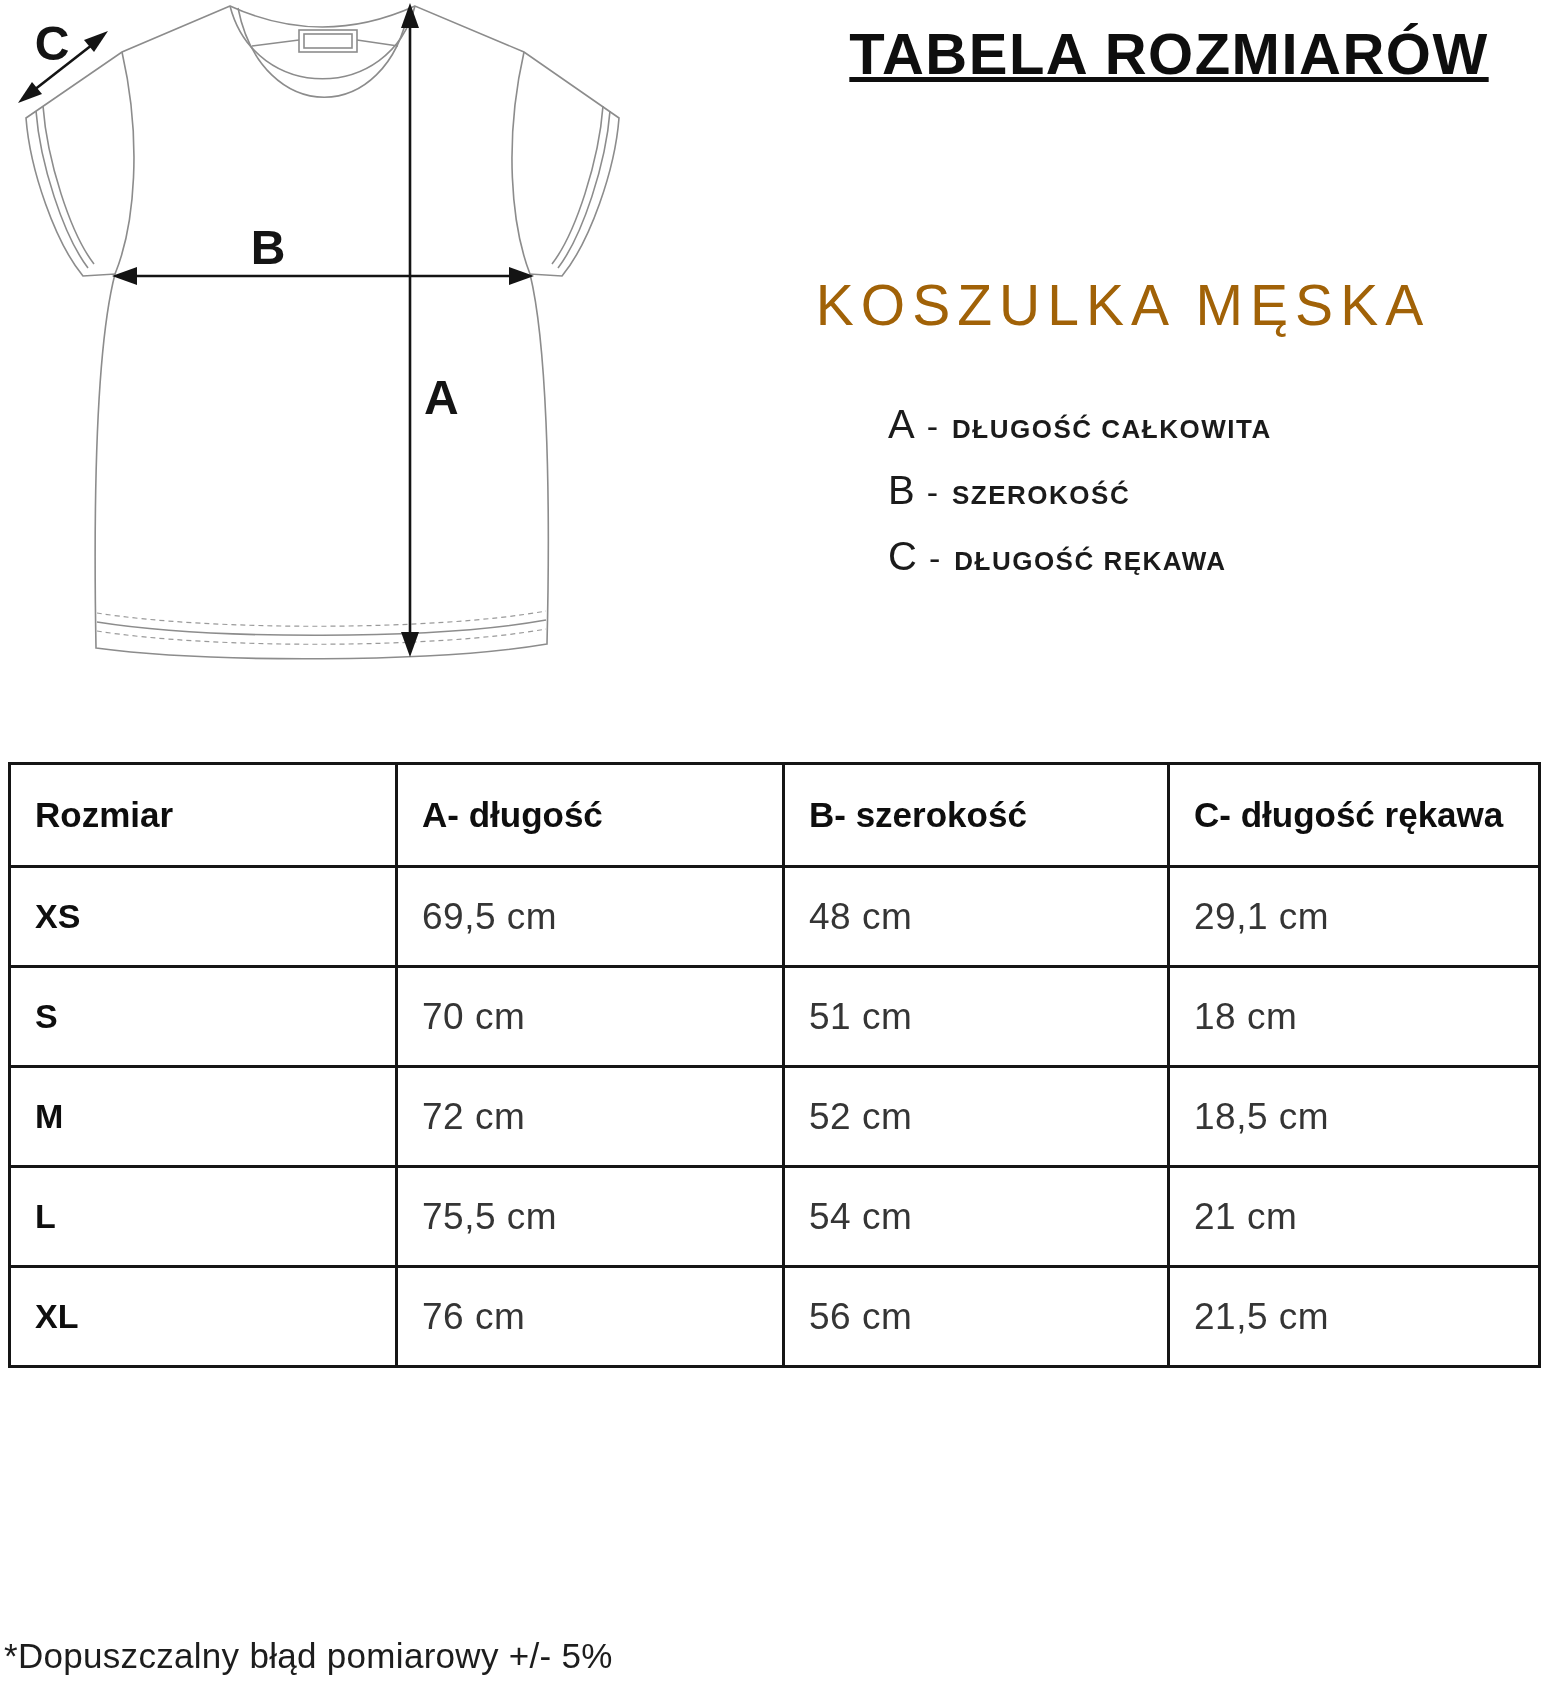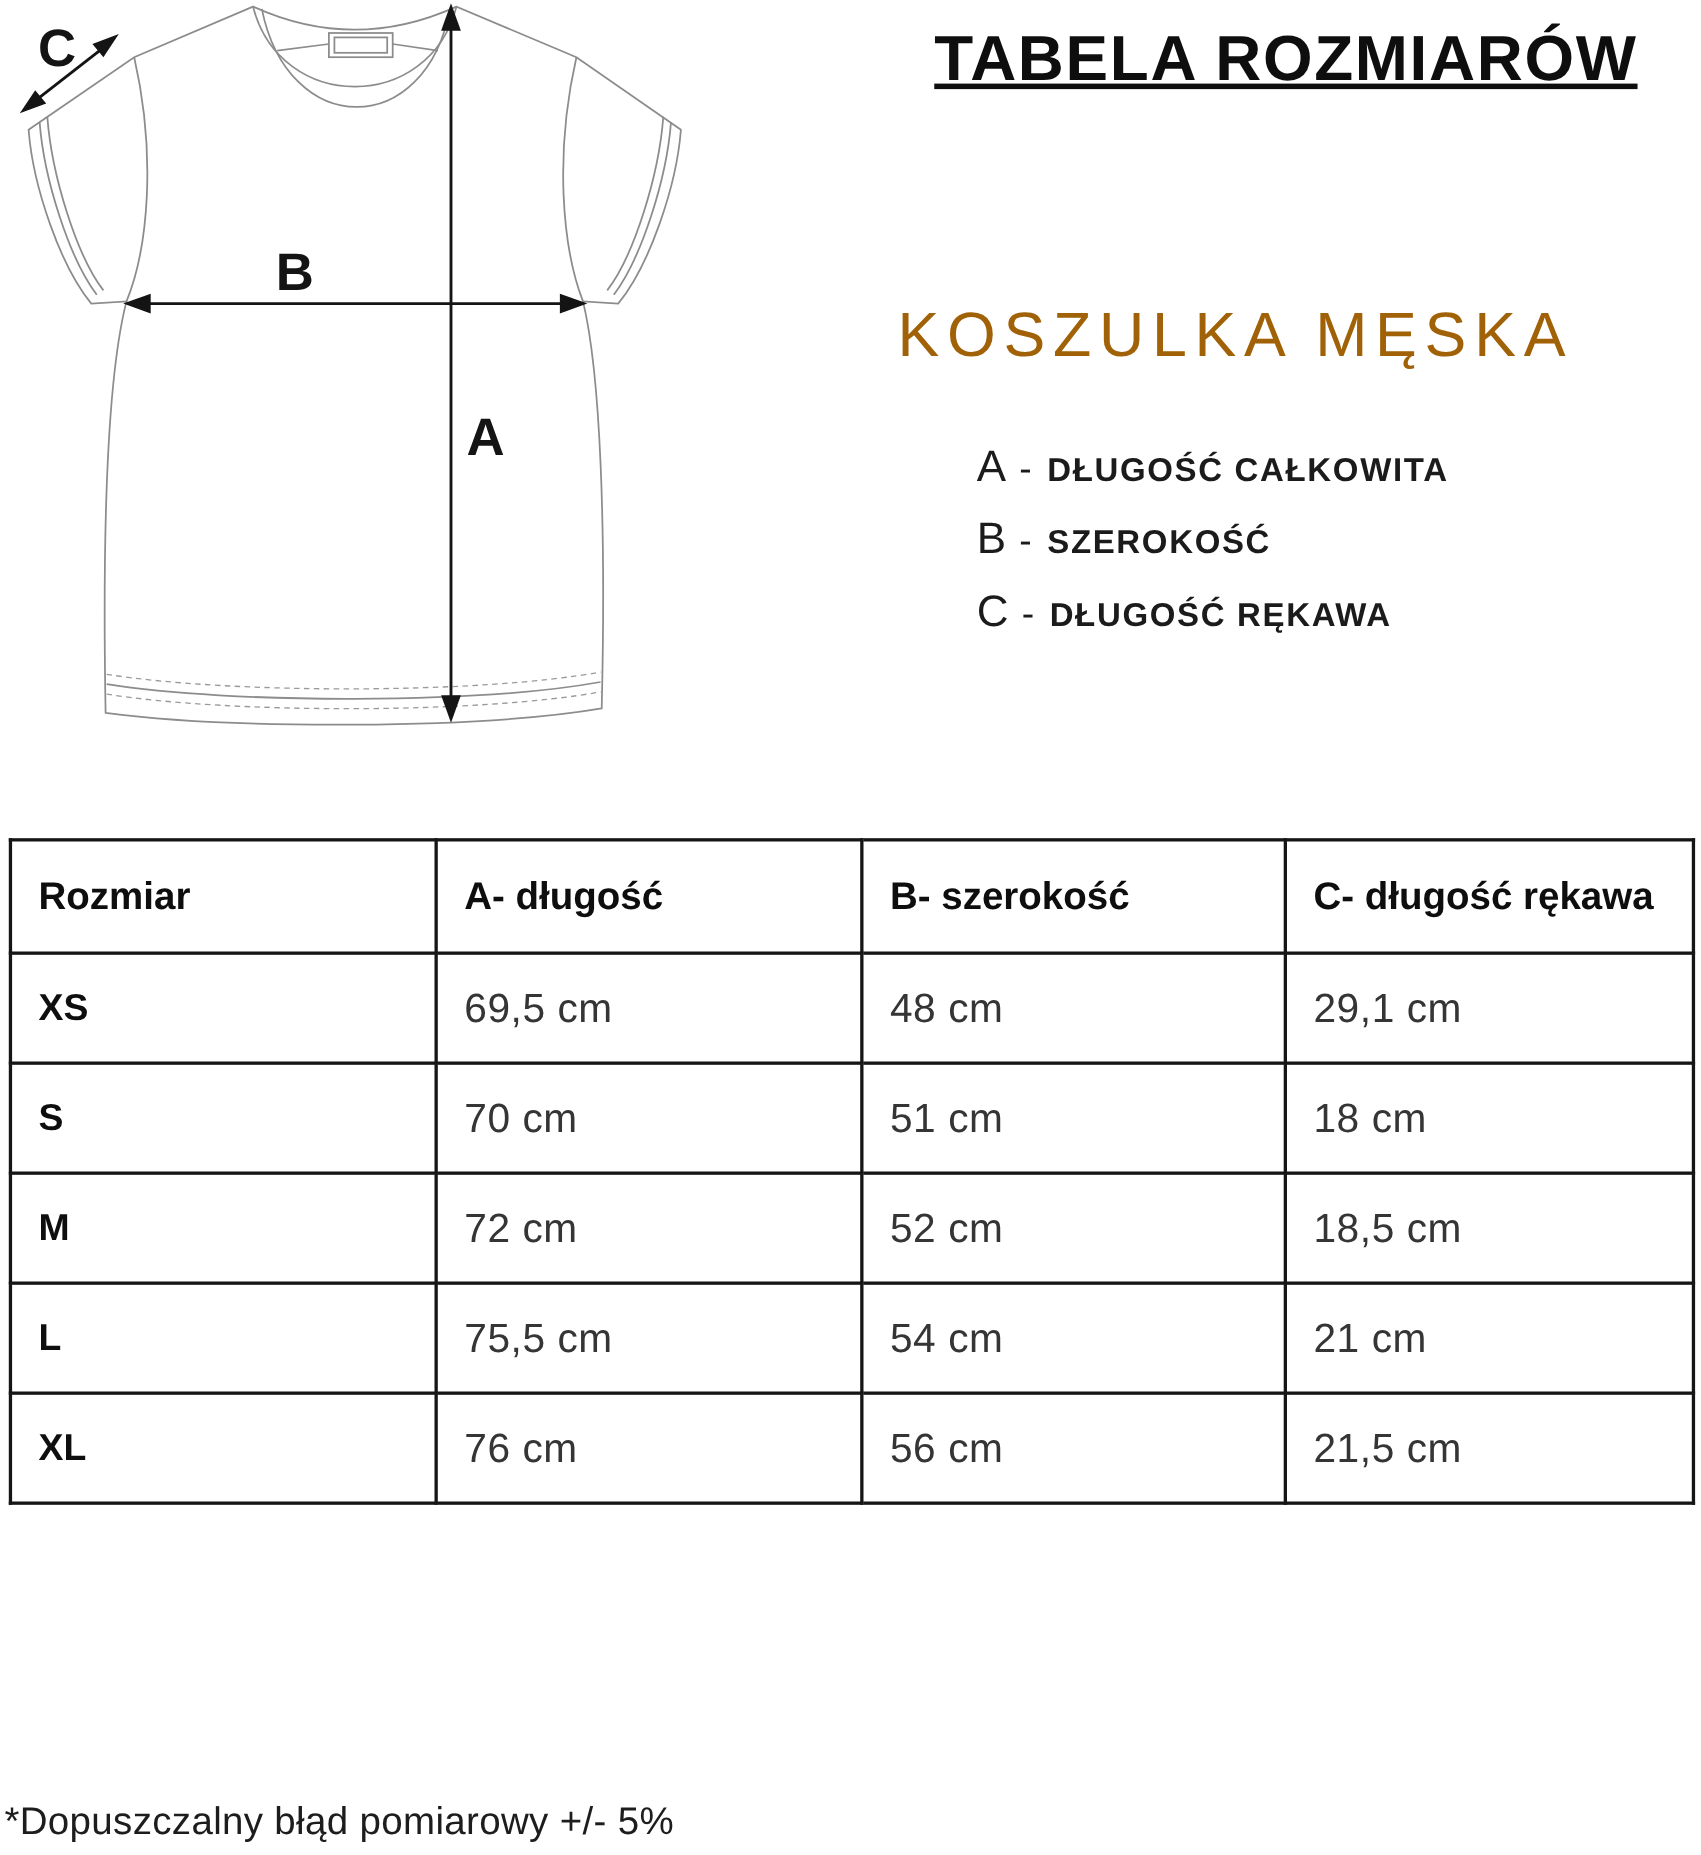--- a/index.html
+++ b/index.html
@@ -29,21 +29,21 @@
     position:absolute;left:700px;top:272px;width:846px;
     text-align:center;font-size:57px;font-weight:300;letter-spacing:7px;color:#a16207;
   }
   .legend{
     position:absolute;left:888px;top:402px;
     display:flex;flex-direction:column;gap:21px;
   }
   .legend-line{display:flex;align-items:baseline;}
   .lg-letter{font-size:40px;font-weight:400;color:#1b1b1b;}
   .lg-dash{font-size:34px;font-weight:400;color:#1b1b1b;margin:0 14px 0 12px;}
-  .lg-text{font-size:30px;font-weight:700;letter-spacing:1.5px;color:#1b1b1b;}
+  .lg-text{font-size:26px;font-weight:700;letter-spacing:1.5px;color:#1b1b1b;}
   
   .table-wrap{position:absolute;left:8px;top:762px;}
   table.size-table{
     border-collapse:collapse;table-layout:fixed;width:1530px;padding-left:31px;
   }
   table.size-table td,table.size-table th{
     border:3px solid #151515;
     padding:0 0 0 24px;text-align:left;vertical-align:middle;
   }
   tr.hdr{height:103px;}

